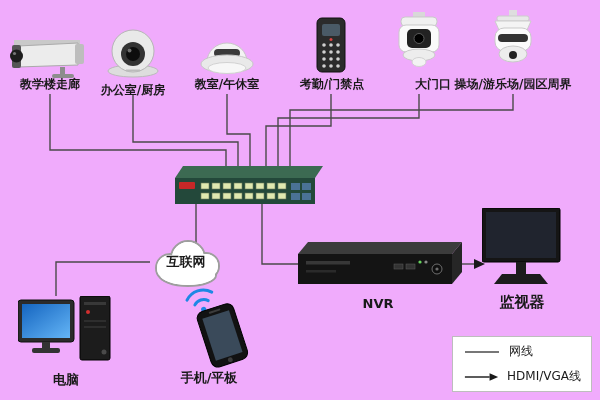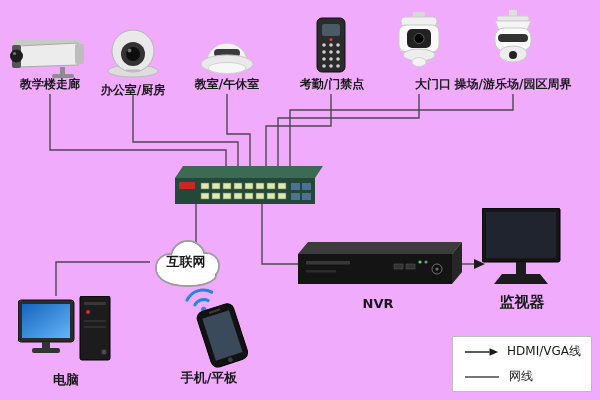--- a/index.html
+++ b/index.html
@@ -210,27 +210,27 @@
   <svg class="node" style="left:482px; top:208px;" width="80" height="80" viewBox="0 0 80 80">
     <rect x="0" y="0" width="78" height="54" rx="2" fill="#151515" stroke="#000000" stroke-width="1"></rect>
     <rect x="4" y="4" width="70" height="46" fill="#20242e"></rect>
     <rect x="34" y="54" width="10" height="12" fill="#1c1c1c"></rect>
     <polygon points="20,66 58,66 66,76 12,76" fill="#1c1c1c"></polygon>
   </svg>
   <div class="lbl" style="left:482px; top:294px; width:80px; font-size:15px;">监视器</div>
 
   <div class="legend" style="left:452px; top:336px; width:140px; height:56px;">
     <div class="legend-row">
+      <svg width="38" height="8" viewBox="0 0 38 8">
+        <line x1="2" y1="4" x2="36" y2="4" stroke="#4a4a4a" stroke-width="1.5"></line>
+      </svg>
+      <span class="legend-text">网线</span>
+    </div>
+    <div class="legend-row">
       <svg width="38" height="10" viewBox="0 0 38 10">
         <line x1="2" y1="5" x2="28" y2="5" stroke="#1a1a1a" stroke-width="1.5"></line>
         <polygon points="28,1 37,5 28,9" fill="#1a1a1a"></polygon>
       </svg>
       <span class="legend-text">HDMI/VGA线</span>
     </div>
-    <div class="legend-row">
-      <svg width="38" height="8" viewBox="0 0 38 8">
-        <line x1="2" y1="4" x2="36" y2="4" stroke="#4a4a4a" stroke-width="1.5"></line>
-      </svg>
-      <span class="legend-text">网线</span>
-    </div>
   </div>
 
 </div>
 
 </body></html>

